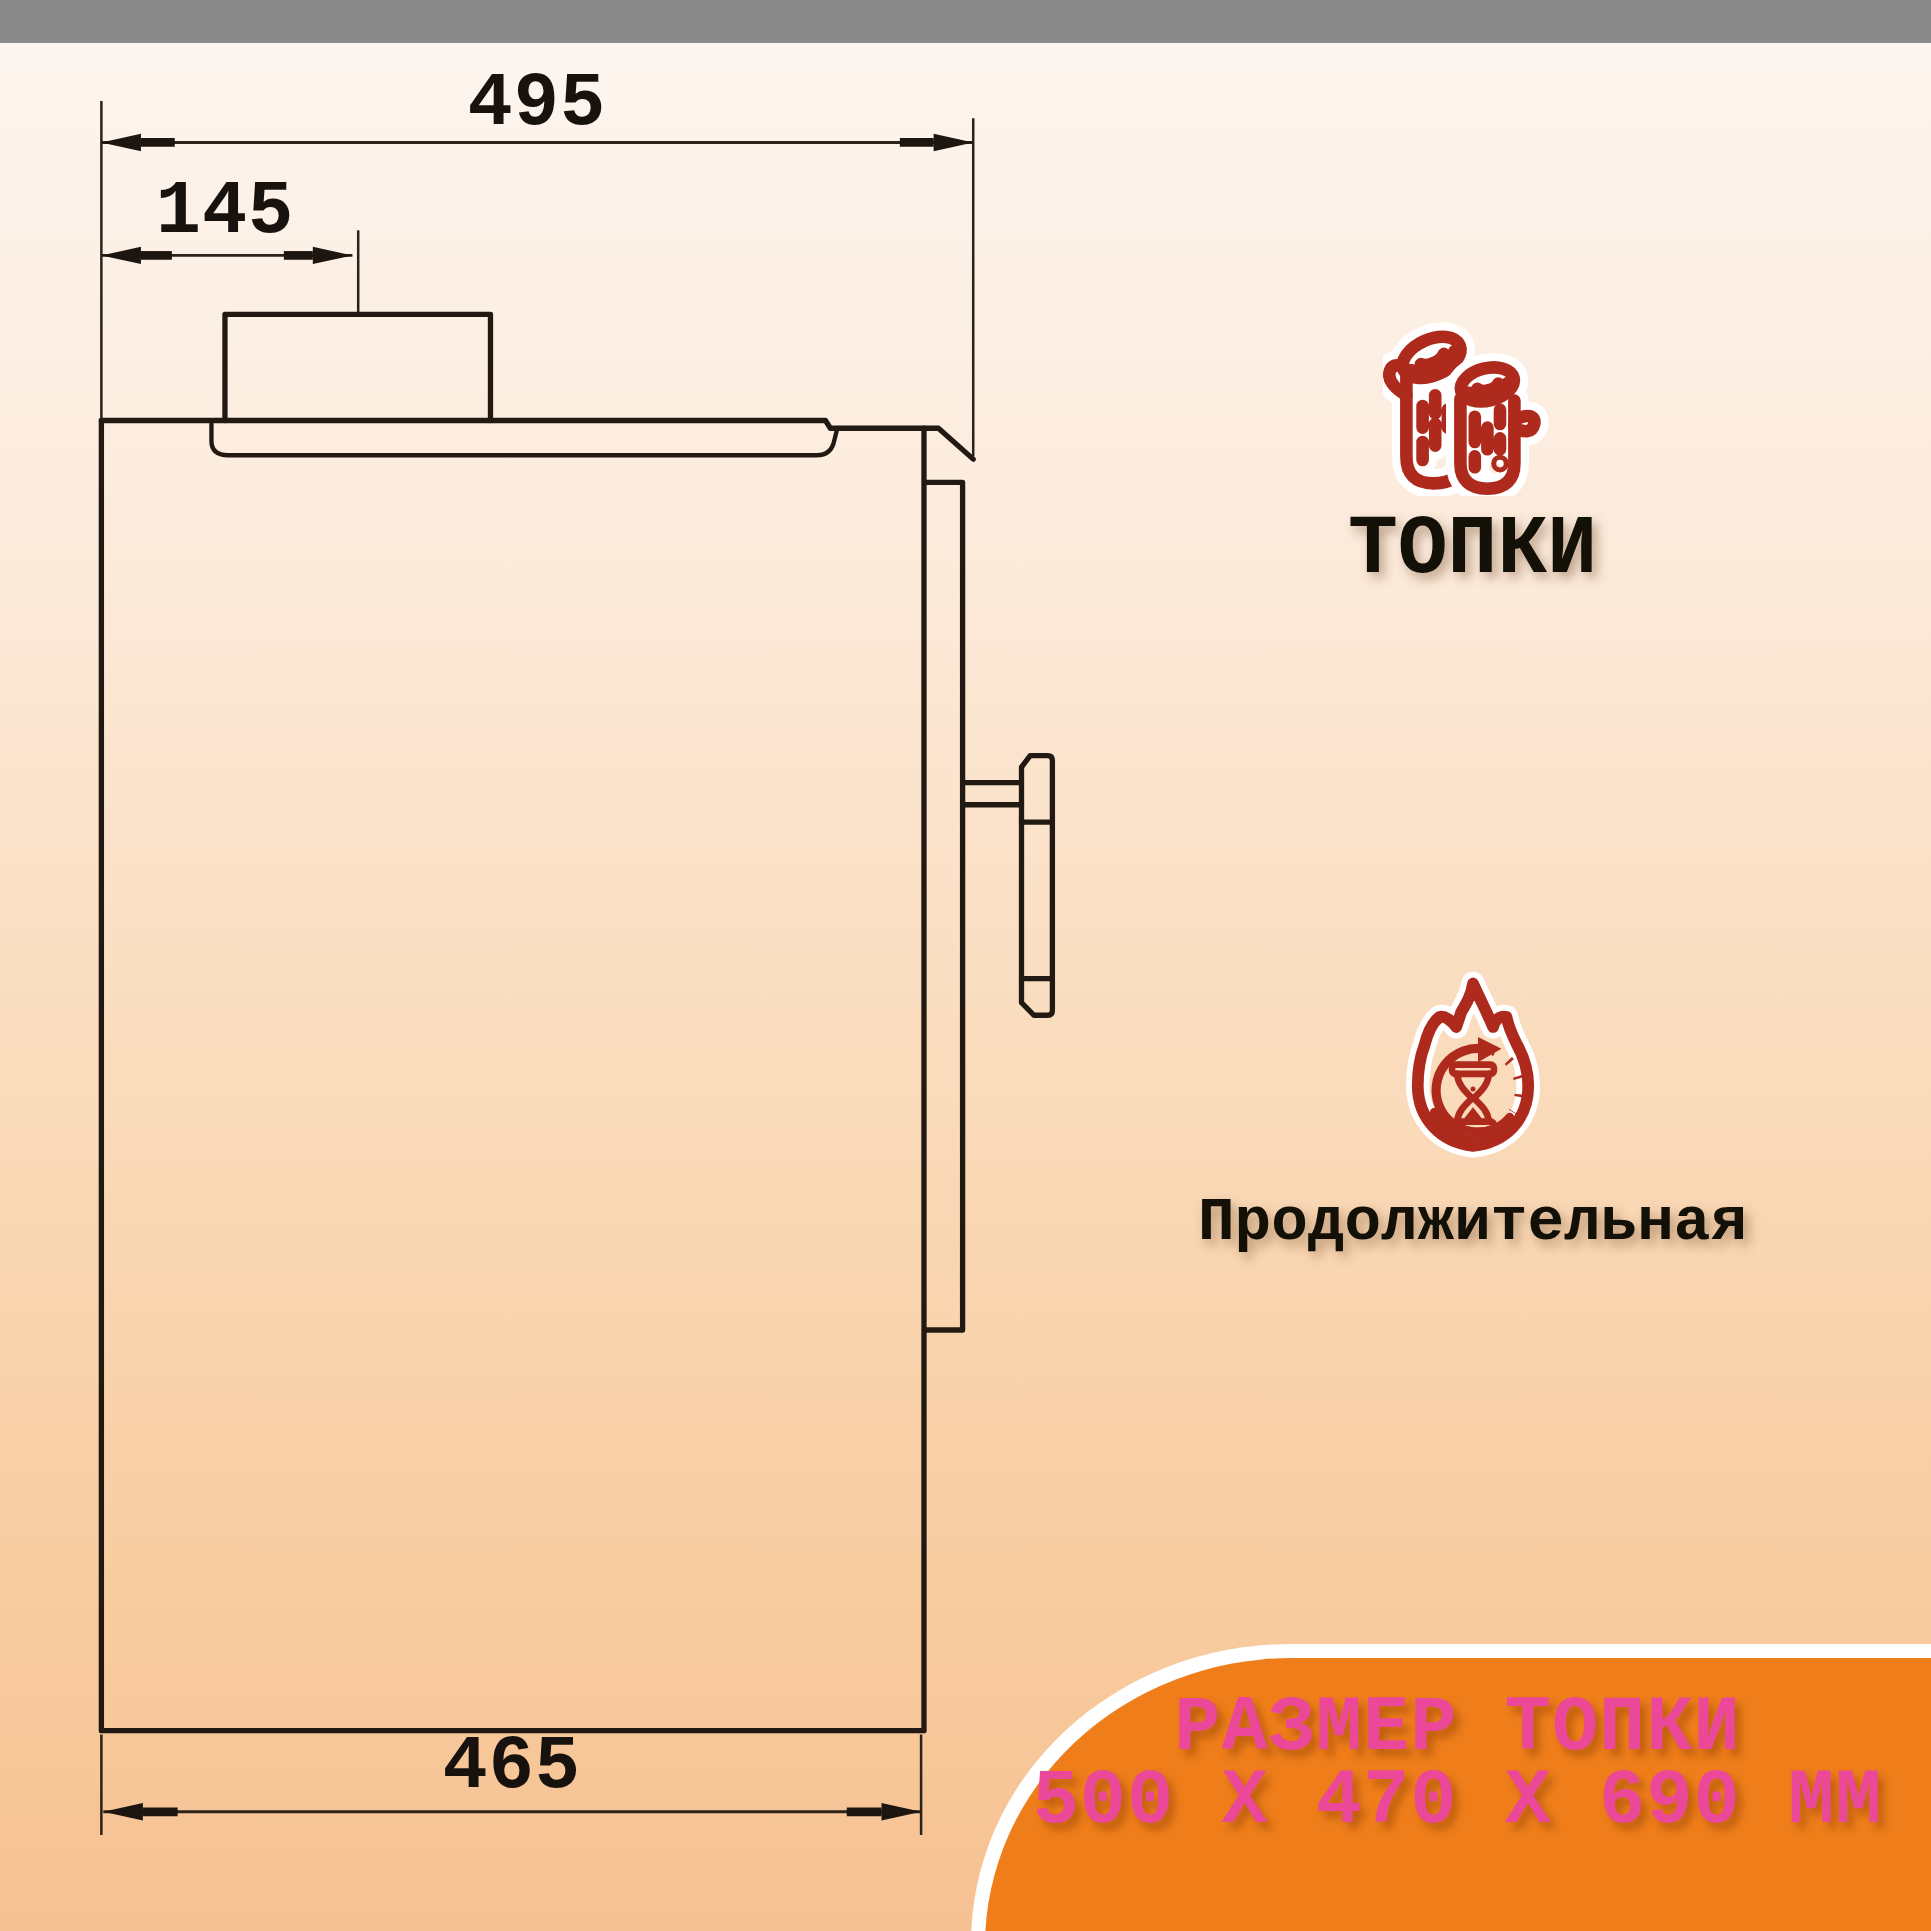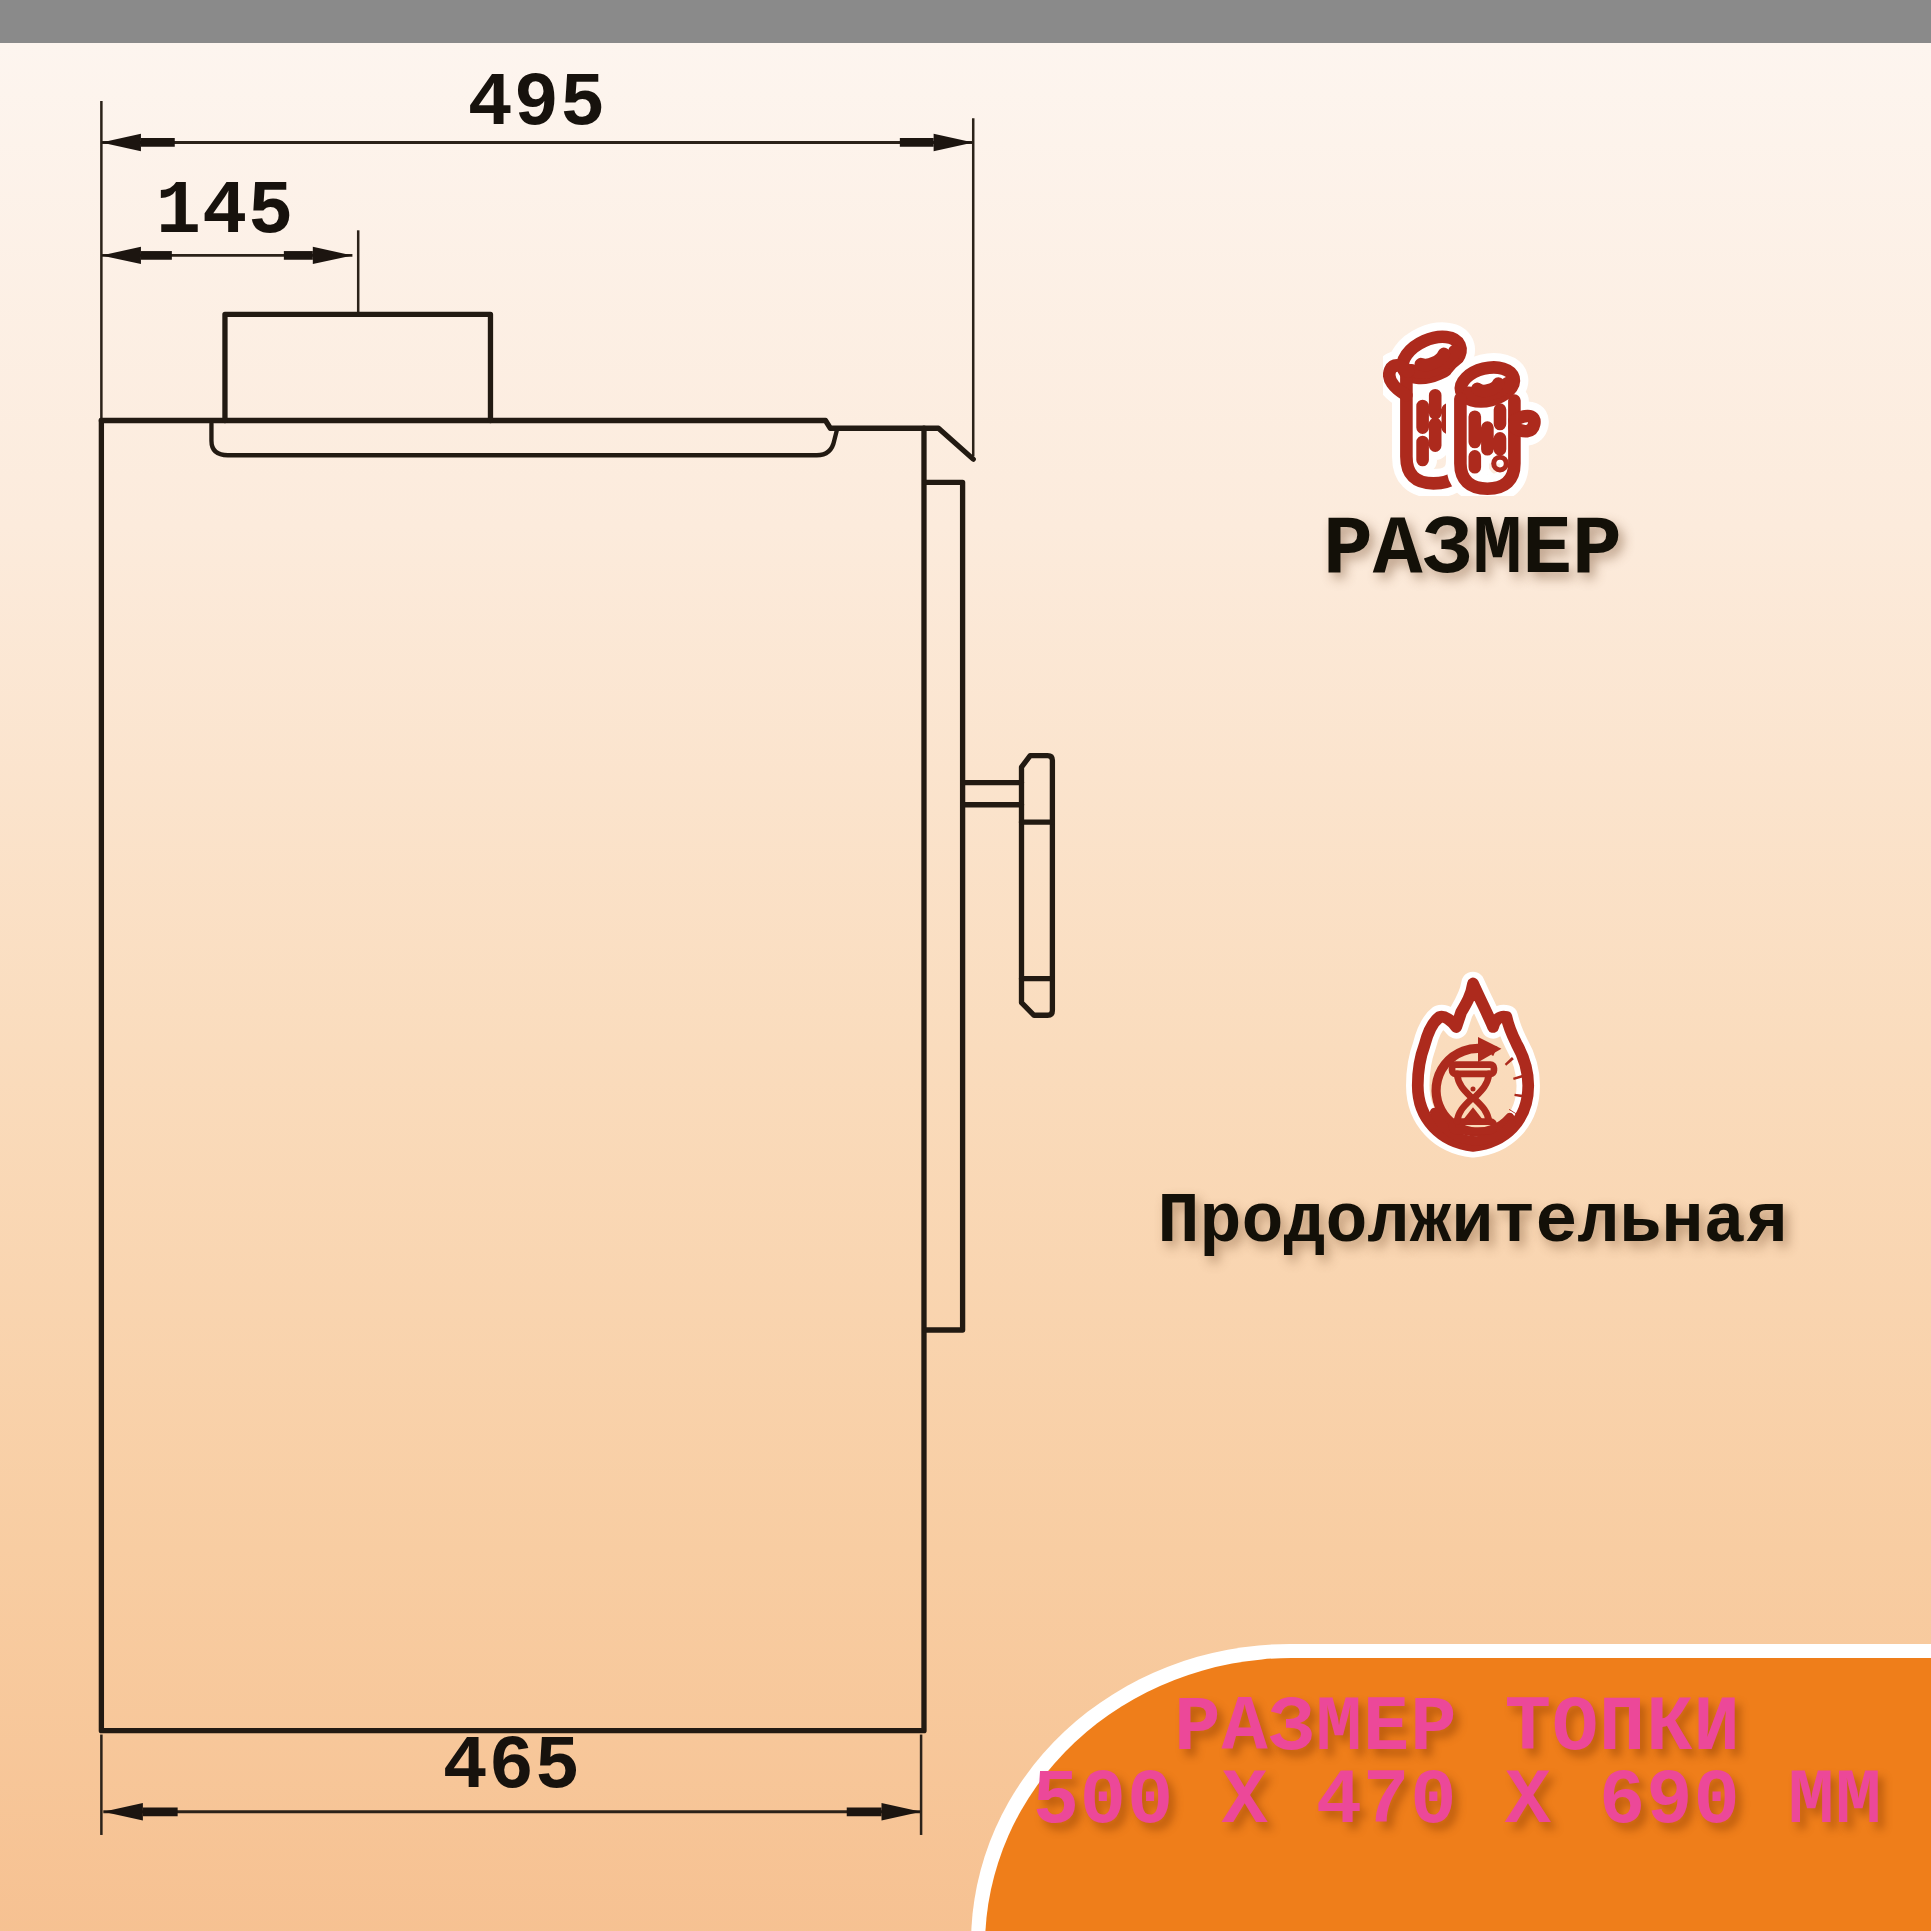--- a/index.html
+++ b/index.html
@@ -21,21 +21,21 @@
   
   .feature{position:absolute;left:1014px;width:917px;text-align:center;color:#131008;}
   .feature-wood{top:273px;}
   .feature-work{top:925px;}
   .feature .icon{display:block;margin:0 auto;}
   .feature-title{font-size:83px;font-weight:bold;line-height:89px;margin-top:9.7px;
     text-shadow:4.8px 5.8px 11.6px rgba(110,70,40,.45);}
   .feature-line{font-size:74px;font-weight:bold;line-height:79px;
     text-shadow:4.8px 5.8px 11.6px rgba(110,70,40,.45);}
   .wide-spacing{word-spacing:.34em;}
-  .feature-work .feature-line{font-size:70px;line-height:89px;}
+  .feature-work .feature-line{font-size:61px;line-height:89px;}
   .feature-work .first{margin-top:15.4px;}
   
   .halo{stroke:#ffffff;stroke-width:16;fill:none;stroke-linecap:round;stroke-linejoin:round;}
   .halo-big{stroke:#ffffff;stroke-width:14;fill:none;stroke-linecap:round;stroke-linejoin:round;}
   .ink{stroke:#ad2a1d;stroke-width:7;fill:none;stroke-linecap:round;stroke-linejoin:round;}
   .ink-mid{stroke:#ad2a1d;stroke-width:5.5;fill:none;stroke-linecap:round;stroke-linejoin:round;}
   .ink-thin{stroke:#ad2a1d;stroke-width:4;fill:none;stroke-linecap:round;stroke-linejoin:round;}
   .ink-dots{stroke:#ad2a1d;stroke-width:6;fill:none;stroke-dasharray:1.5 9.5;stroke-linecap:butt;}
   .ink-fill{fill:#ad2a1d;stroke:none;}
   
@@ -128,21 +128,21 @@
           <path d="M73,58 C80,54 85,55 84,60 C83,65 78,65 73,62"></path>
           <path d="M51,56 V70 M58,62 V74 M65,52 V60 M65,68 V74 M51,78 V84"></path>
           <circle cx="65" cy="82" r="1.4"></circle>
         </g>
       </defs>
       <use href="#log-back" class="halo"></use>
       <use href="#log-back" class="ink"></use>
       <use href="#log-front" class="halo"></use>
       <use href="#log-front" class="ink"></use>
     </svg>
-    <div class="feature-title">РАЗМЕР</div>
+    <div class="feature-title">ТОПКИ</div>
   </div>
 
   <div class="feature feature-work">
     <svg class="icon" width="154" height="195" viewBox="0 0 92 116" aria-hidden="true">
       <defs>
         <path id="flame-shape" d="M46,9 C45,16 42,21 39,26 C38,29 37,32 36,35 C33,31 29,28 26,29 C22,32 19,38 17,46 C14,54 13,61 13,70 C13,90 27,104 46,106 C65,104 79,91 79,70 C79,61 76,52 72,45 C69,39 67,34 66,29 C62,28 59,31 58,35 C56,30 51,20 46,9 Z"></path>
       </defs>
       <use href="#flame-shape" class="halo-big"></use>
       <use href="#flame-shape" class="ink"></use>
 

